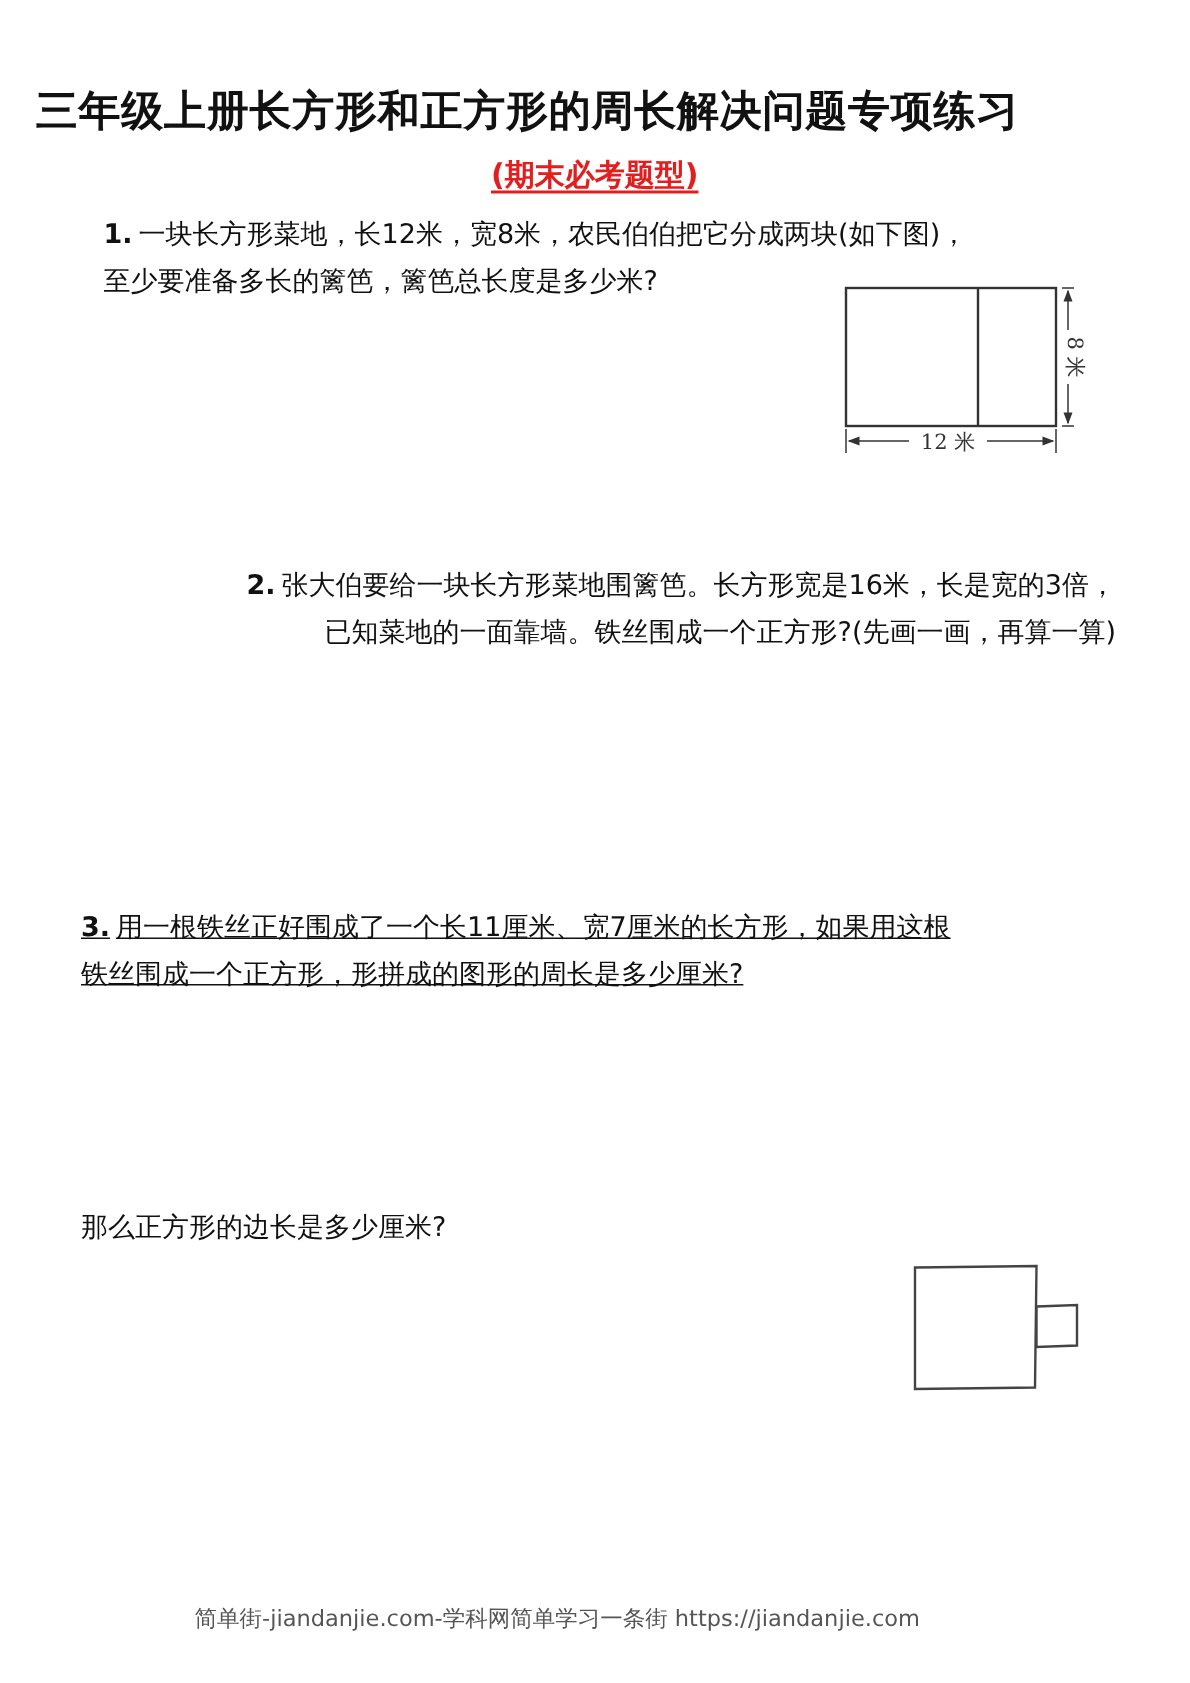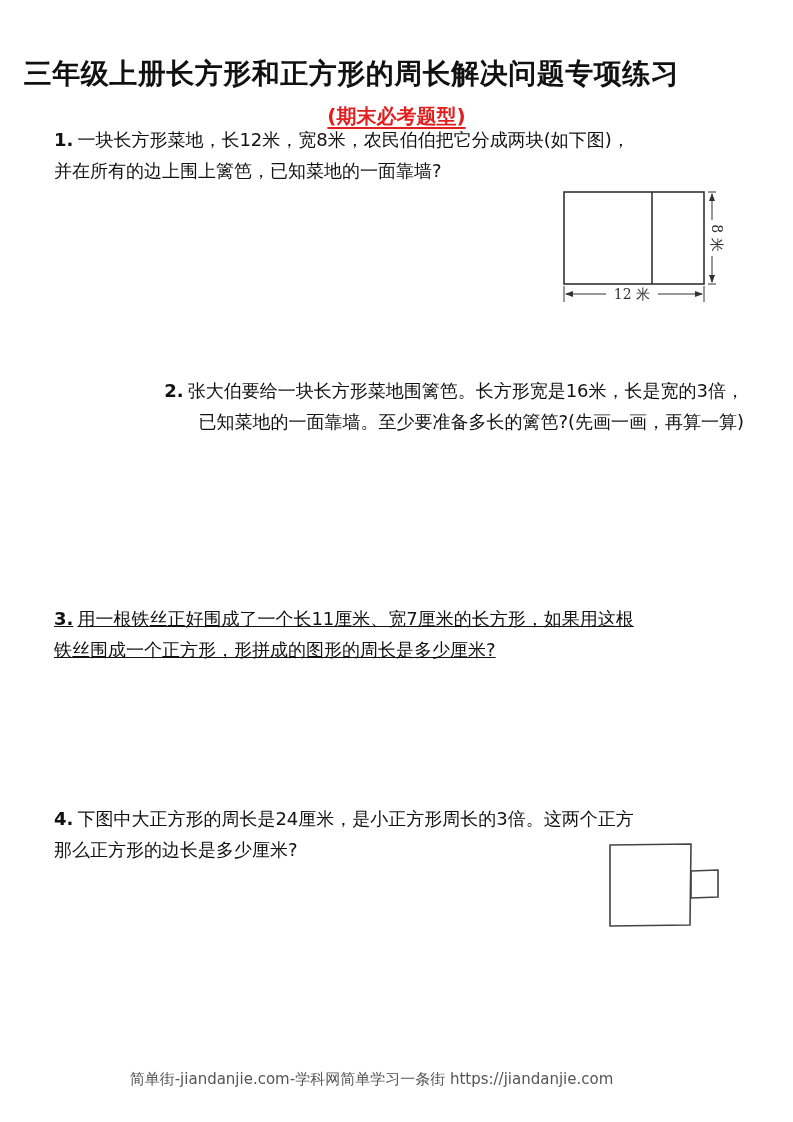--- a/index.html
+++ b/index.html
@@ -17,23 +17,23 @@
             font-size:15px; color:#555; }
 </style>
 </head>
 <body>
 
 <div>
 
   <div class="title">三年级上册长方形和正方形的周长解决问题专项练习</div>
   <div class="subtitle"><span>(期末必考题型)</span></div>
 
-  <div class="q" style="top:124px;">
+  <div class="q" style="top:141px;margin-left:15px;">
     <div><span class="num">1.</span><span>一块长方形菜地，长12米，宽8米，农民伯伯把它分成两块(如下图)，</span></div>
-    <div>并在所有的边上围上篱笆，已知菜地的一面靠墙?</div>
+    <div>至少要准备多长的篱笆，篱笆总长度是多少米?</div>
   </div>
 
   <div class="figure" style="left:558px; top:186px;">
     <svg width="170" height="120" viewBox="0 0 170 120">
       <rect x="6" y="6" width="140" height="92" fill="none" stroke="#333" stroke-width="1.6"></rect>
       <line x1="94" y1="6" x2="94" y2="98" stroke="#333" stroke-width="1.6"></line>
 
       <line x1="150" y1="6" x2="158" y2="6" stroke="#333" stroke-width="1"></line>
       <line x1="150" y1="98" x2="158" y2="98" stroke="#333" stroke-width="1"></line>
       <line x1="154" y1="8" x2="154" y2="34" stroke="#333" stroke-width="1"></line>
@@ -47,30 +47,29 @@
       <line x1="8" y1="108" x2="48" y2="108" stroke="#333" stroke-width="1"></line>
       <polygon points="7,108 15,105 15,111" fill="#333"></polygon>
       <line x1="100" y1="108" x2="144" y2="108" stroke="#333" stroke-width="1"></line>
       <polygon points="145,108 137,105 137,111" fill="#333"></polygon>
       <text x="74" y="113" font-size="14" fill="#333" text-anchor="middle" font-family="DejaVu Serif, serif">12 米</text>
     </svg>
   </div>
 
   <div class="q" style="top:375px;text-align:right;">
     <div><span class="num">2.</span><span>张大伯要给一块长方形菜地围篱笆。长方形宽是16米，长是宽的3倍，</span></div>
-    <div>已知菜地的一面靠墙。至少要准备多长的篱笆?(先画一画，再算一算)</div>
+    <div>已知菜地的一面靠墙。铁丝围成一个正方形?(先画一画，再算一算)</div>
   </div>
 
   <div class="q" style="top:603px;text-decoration:underline;">
     <div><span class="num">3.</span><span>用一根铁丝正好围成了一个长11厘米、宽7厘米的长方形，如果用这根</span></div>
     <div>铁丝围成一个正方形，形拼成的图形的周长是多少厘米?</div>
   </div>
 
   <div class="q" style="top:803px;">
-    <div><span class="num">4.</span><span>下图中大正方形的周长是24厘米，是小正方形周长的3倍。这两个正方</span></div>
     <div>那么正方形的边长是多少厘米?</div>
   </div>
 
   <div class="figure" style="left:605px; top:840px;">
     <svg width="120" height="92" viewBox="0 0 120 92">
       <polygon points="5,5 86,4 85,85 5,86" fill="none" stroke="#444" stroke-width="1.6"></polygon>
       <polygon points="86,31 113,30 113,57 86,58" fill="none" stroke="#444" stroke-width="1.6"></polygon>
     </svg>
   </div>
 

